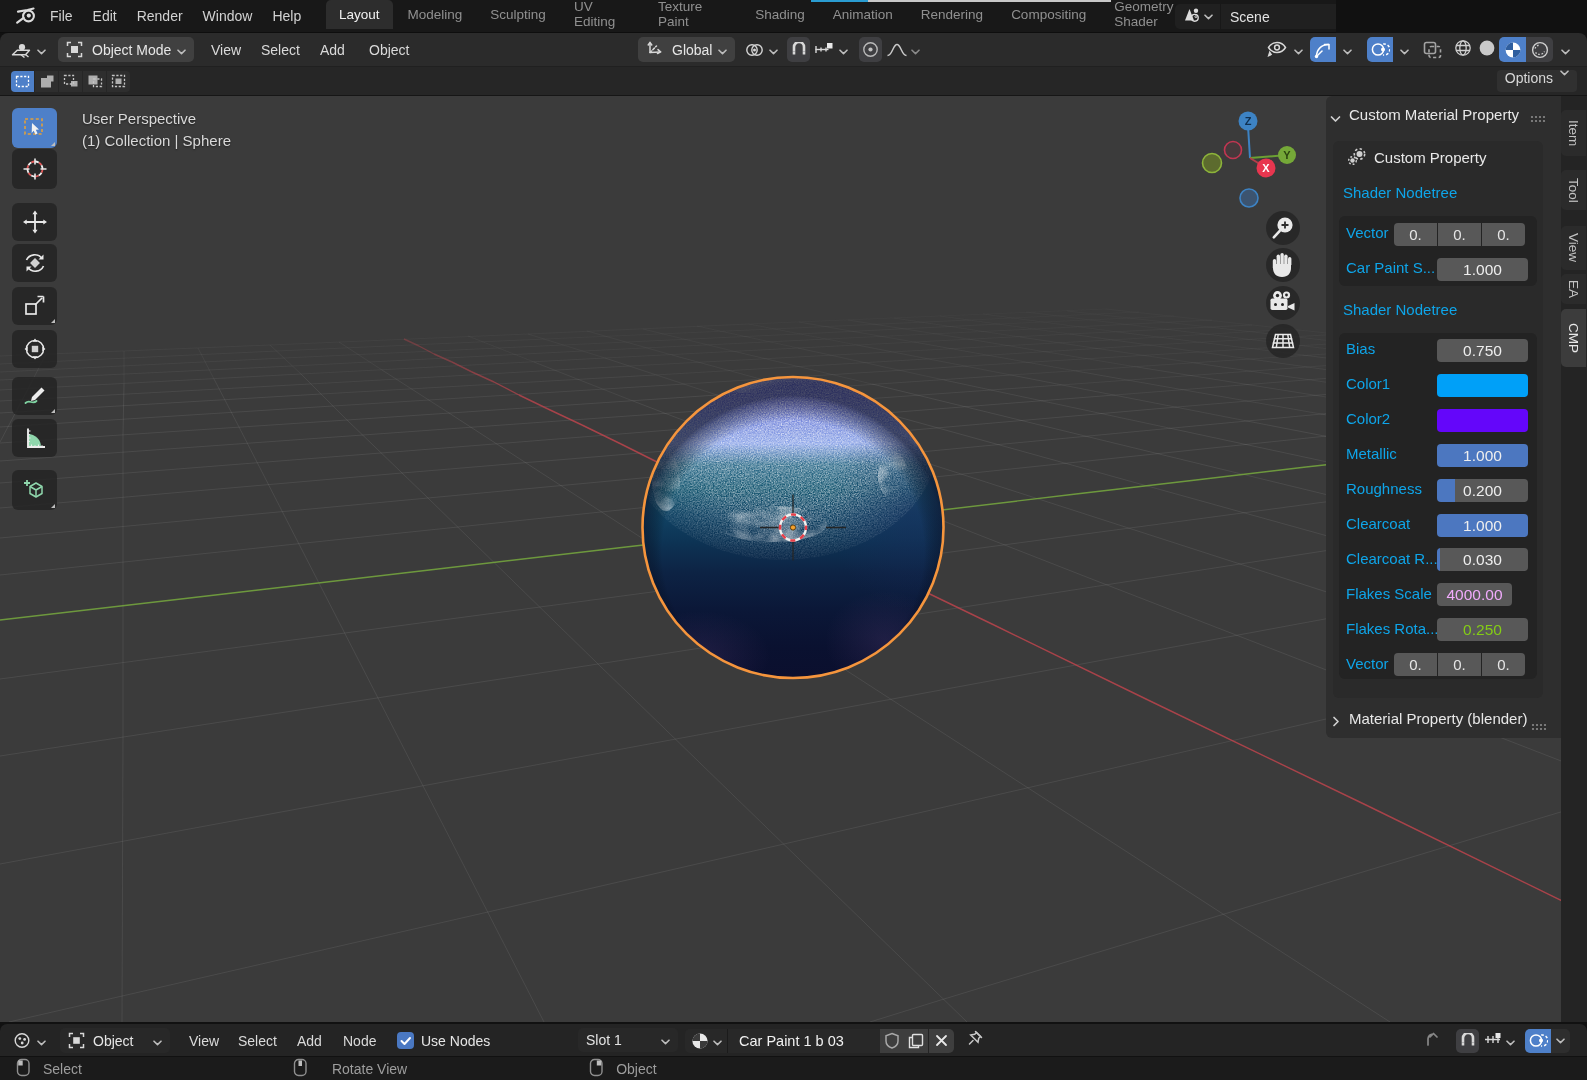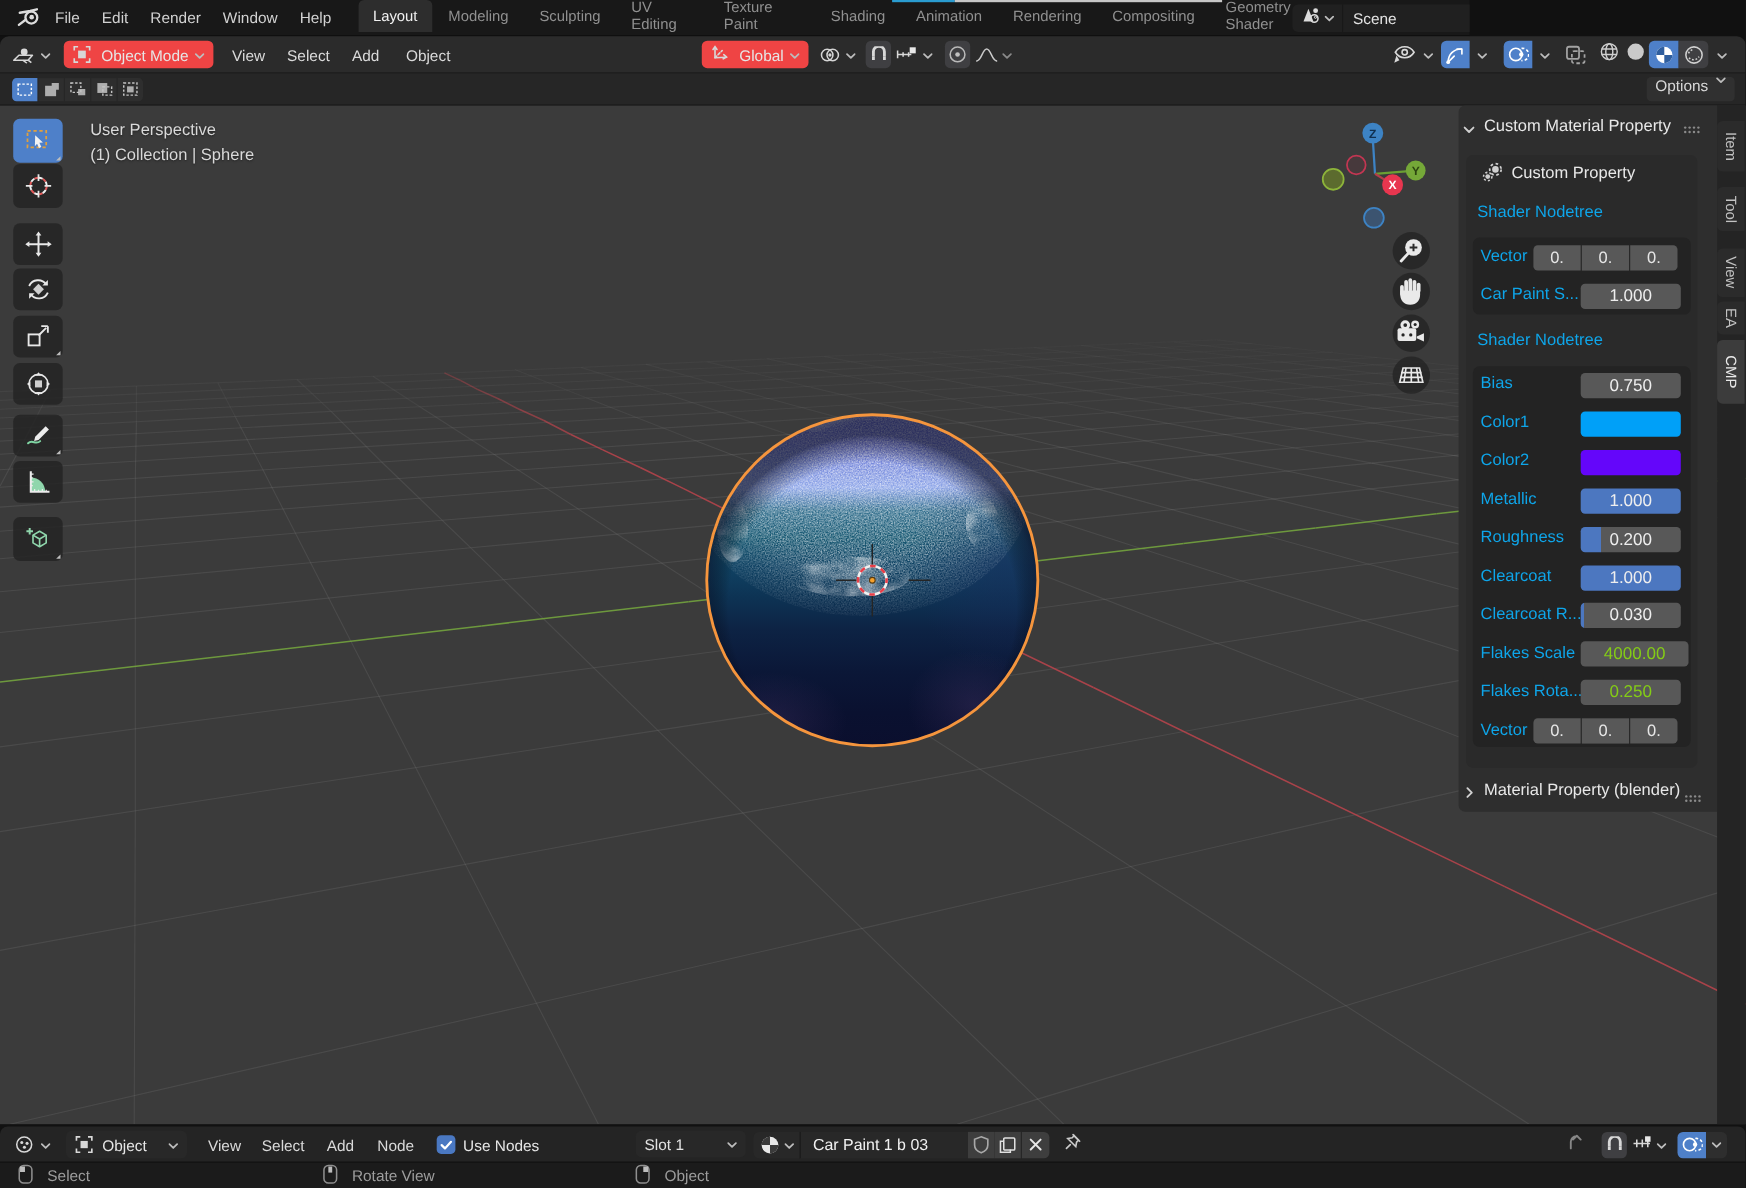--- a/index.html
+++ b/index.html
@@ -59,21 +59,21 @@
    <span style="width:1px;height:25px;background:#181818;margin-left:7px"></span>
    <span style="color:#e3e3e3;font-size:14px;margin-left:9px">Scene</span>
  </div>
 </div>
 <div class="abs" id="topline1"></div>
     <div class="abs" id="topline2"></div>
 
 <style>
 #vhead{left:0;top:33px;width:1587px;height:33px;background:#2b2b2b;border-radius:8px 8px 0 0}
 #vhead .menu{color:#dadada;font-size:14px}
-.ddbtn{background:#ef4444;border-radius:5px;height:25px;display:flex;align-items:center}
+.ddbtn{background:#404040;border-radius:5px;height:25px;display:flex;align-items:center}
 .tglon{background:#3f3f42;border-radius:5px;height:25px;display:flex;align-items:center;justify-content:center}
 .bluebtn{background:#4e80c9;border-radius:5px 0 0 5px;height:25px;width:26px;display:flex;align-items:center;justify-content:center}
 .hgrp{position:absolute;top:4px;height:25px;display:flex;align-items:center}
 </style>
 <div class="abs" id="vhead">
   <div class="hgrp" style="left:11px">
         <svg width="21" height="16" viewBox="0 0 21 16">
           <path d="M6.2 8.2L1.5 12.8h13l4-4.6z" fill="none" stroke="#d8d8d8" stroke-width="1.4" stroke-linejoin="round"></path>
 <path d="M10 12.8l3.5 2.7M14.8 12.8l2.7 2.2" stroke="#d8d8d8" stroke-width="1.4"></path>
 <circle cx="11" cy="5.2" r="3.1" fill="#d8d8d8"></circle>
@@ -745,21 +745,21 @@
       <div class="abs plab" style="left:20px;top:419px">Clearcoat</div>
       <div class="abs" style="left:111px;top:418px">
         <div style="background:#4c77c0;width:91px;height:23px;border-radius:4px;display:flex;align-items:center;justify-content:center;color:#eee;font-size:15.5px">1.000</div>
       </div>
       <div class="abs plab" style="left:20px;top:454px">Clearcoat R...</div>
       <div class="abs" style="left:111px;top:452px">
         <div style="background:linear-gradient(90deg,#4c77c0 3.5000000000000004%,#585858 3.5000000000000004%);width:91px;height:23px;border-radius:4px;display:flex;align-items:center;justify-content:center;color:#eee;font-size:15.5px">0.030</div>
       </div>
       <div class="abs plab" style="left:20px;top:489px">Flakes Scale</div>
       <div class="abs" style="left:111px;top:487px">
-        <div style="background:#585858;width:98px;height:23px;border-radius:4px;display:flex;align-items:center;justify-content:center;color:#84cc16;font-size:15.5px">4000.00</div>
+        <div style="background:#585858;width:75px;height:23px;border-radius:4px;display:flex;align-items:center;justify-content:center;color:#f0abfc;font-size:15.5px">4000.00</div>
       </div>
       <div class="abs plab" style="left:20px;top:524px">Flakes Rota...</div>
       <div class="abs" style="left:111px;top:522px">
         <div style="background:#585858;width:91px;height:23px;border-radius:4px;display:flex;align-items:center;justify-content:center;color:#84cc16;font-size:15.5px">0.250</div>
       </div>
       <div class="abs plab" style="left:20px;top:559px">Vector</div>
       <div class="abs" style="left:68px;top:557px">
         <div class="row">
           <div style="background:#585858;border-radius:4px 0 0 4px;margin-right:1px;width:43px;height:23px;display:flex;align-items:center;justify-content:center;color:#e6e6e6;font-size:15px">0.</div>
           <div style="background:#585858;border-radius:0;margin-right:1px;width:43px;height:23px;display:flex;align-items:center;justify-content:center;color:#e6e6e6;font-size:15px">0.</div>
@@ -926,19 +926,19 @@
 <div class="abs" id="sbar">
  <span style="margin-left:16px"><svg width="15" height="19" viewBox="0 0 15 19">
           <rect x="1.5" y="1.5" width="11.5" height="16" rx="4" fill="none" stroke="#8f8f8f" stroke-width="1.4"></rect>
           <path d="M2.2 2.5h4.5v5H2.2z" fill="#bdbdbd"></path>
         </svg></span>
       <span style="margin-left:12px">Select</span>
  <span style="margin-left:211px"><svg width="15" height="19" viewBox="0 0 15 19">
           <rect x="1.5" y="1.5" width="11.5" height="16" rx="4" fill="none" stroke="#8f8f8f" stroke-width="1.4"></rect>
           <rect x="5.5" y="2.5" width="3.5" height="5.5" fill="#bdbdbd"></rect>
         </svg></span>
-      <span style="margin-left:12px">Rotate View</span>
+      <span style="margin-left:24px">Rotate View</span>
  <span style="margin-left:182px"><svg width="15" height="19" viewBox="0 0 15 19">
           <rect x="1.5" y="1.5" width="11.5" height="16" rx="4" fill="none" stroke="#8f8f8f" stroke-width="1.4"></rect>
           <path d="M7.8 2.5h4.5v5H7.8z" fill="#bdbdbd"></path>
         </svg></span>
       <span style="margin-left:12px">Object</span>
 </div>
   </div>
 </body></html>

